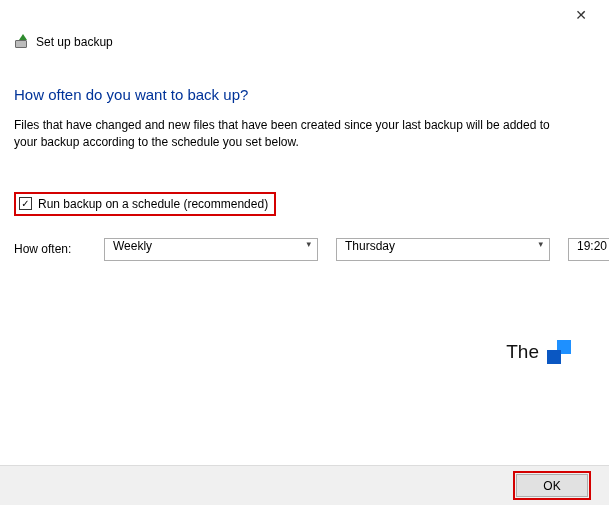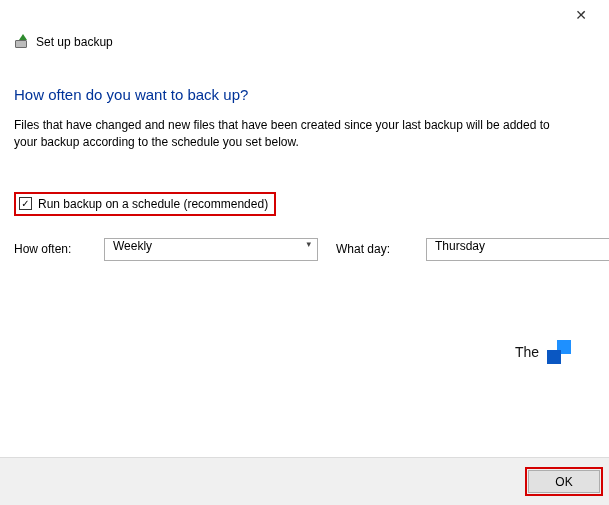--- a/index.html
+++ b/index.html
@@ -69,32 +69,32 @@
     display: flex; align-items: flex-start; justify-content: space-between;
     padding: 0 6px 0 8px;
     font-size: 12px;
   }
   .sel-arrow { font-size: 9px; color: #444; }
   .watermark {
     position: absolute;
     right: 38px; top: 340px;
     display: flex; align-items: center; gap: 8px;
   }
-  .wm-text { font-size: 14px; line-height: 1.05; color: #111; }
+  .wm-text { font-size: 19px; line-height: 1.05; color: #111; }
   .wm-logo { width: 24px; height: 24px; position: relative; }
   .wm-logo .sq { position: absolute; width: 14px; height: 14px; }
   .wm-logo .a { left: 0; top: 10px; background: #0a57c2; }
   .wm-logo .b { left: 10px; top: 0; background: #1e90ff; }
   .footer {
     position: absolute; left: 0; right: 0; bottom: 0;
-    height: 48px;
+    height: 40px;
     background: #f0f0f0;
     border-top: 1px solid #dcdcdc;
     display: flex; align-items: center; justify-content: flex-end;
-    padding: 0 6px; gap: 8px;
+    padding: 0 18px; gap: 8px;
   }
   .btn {
     height: 23px; min-width: 72px;
     border: 1px solid #adadad;
     background: #e1e1e1;
     display: flex; align-items: center; justify-content: center;
     font-size: 12px;
     padding: 0 12px;
   }
   .ok-highlight {
@@ -151,21 +151,20 @@
 
       <div class="row">
         <div class="row-label">How often:</div>
         <div class="select">
           <span>Weekly</span>
           <span class="sel-arrow">▾</span>
         </div>
       </div>
 
       <div class="row">
-        <div class="row-label">What day:</div>
         <div class="select">
           <span>Thursday</span>
           <span class="sel-arrow">▾</span>
         </div>
       </div>
 
       <div class="row">
         <div class="select">
           <span>19:20</span>
           <span class="sel-arrow">▾</span>

